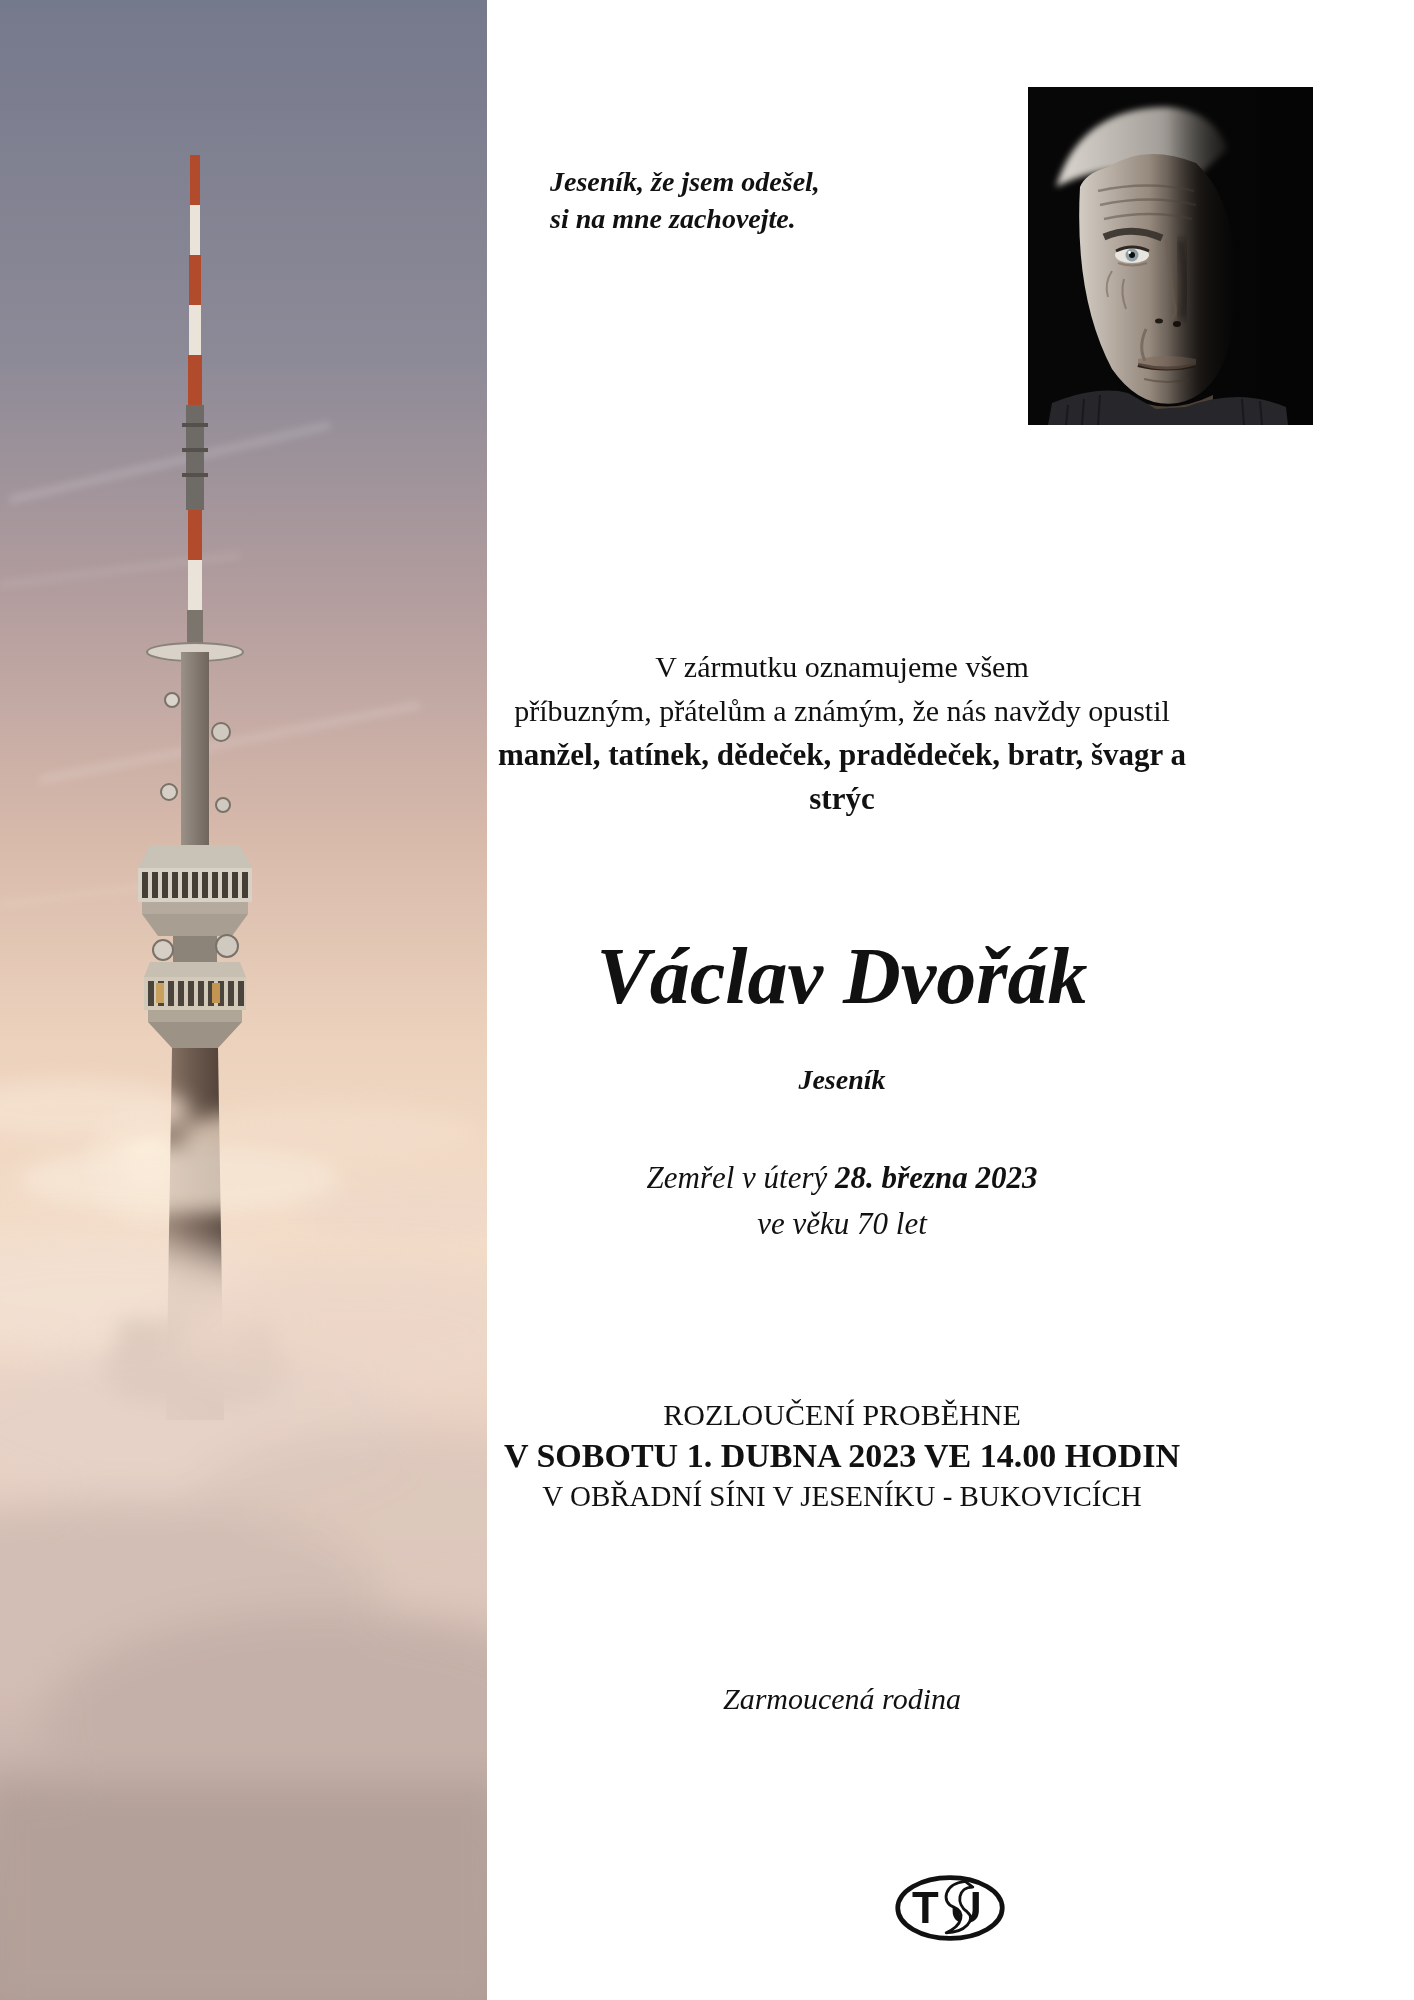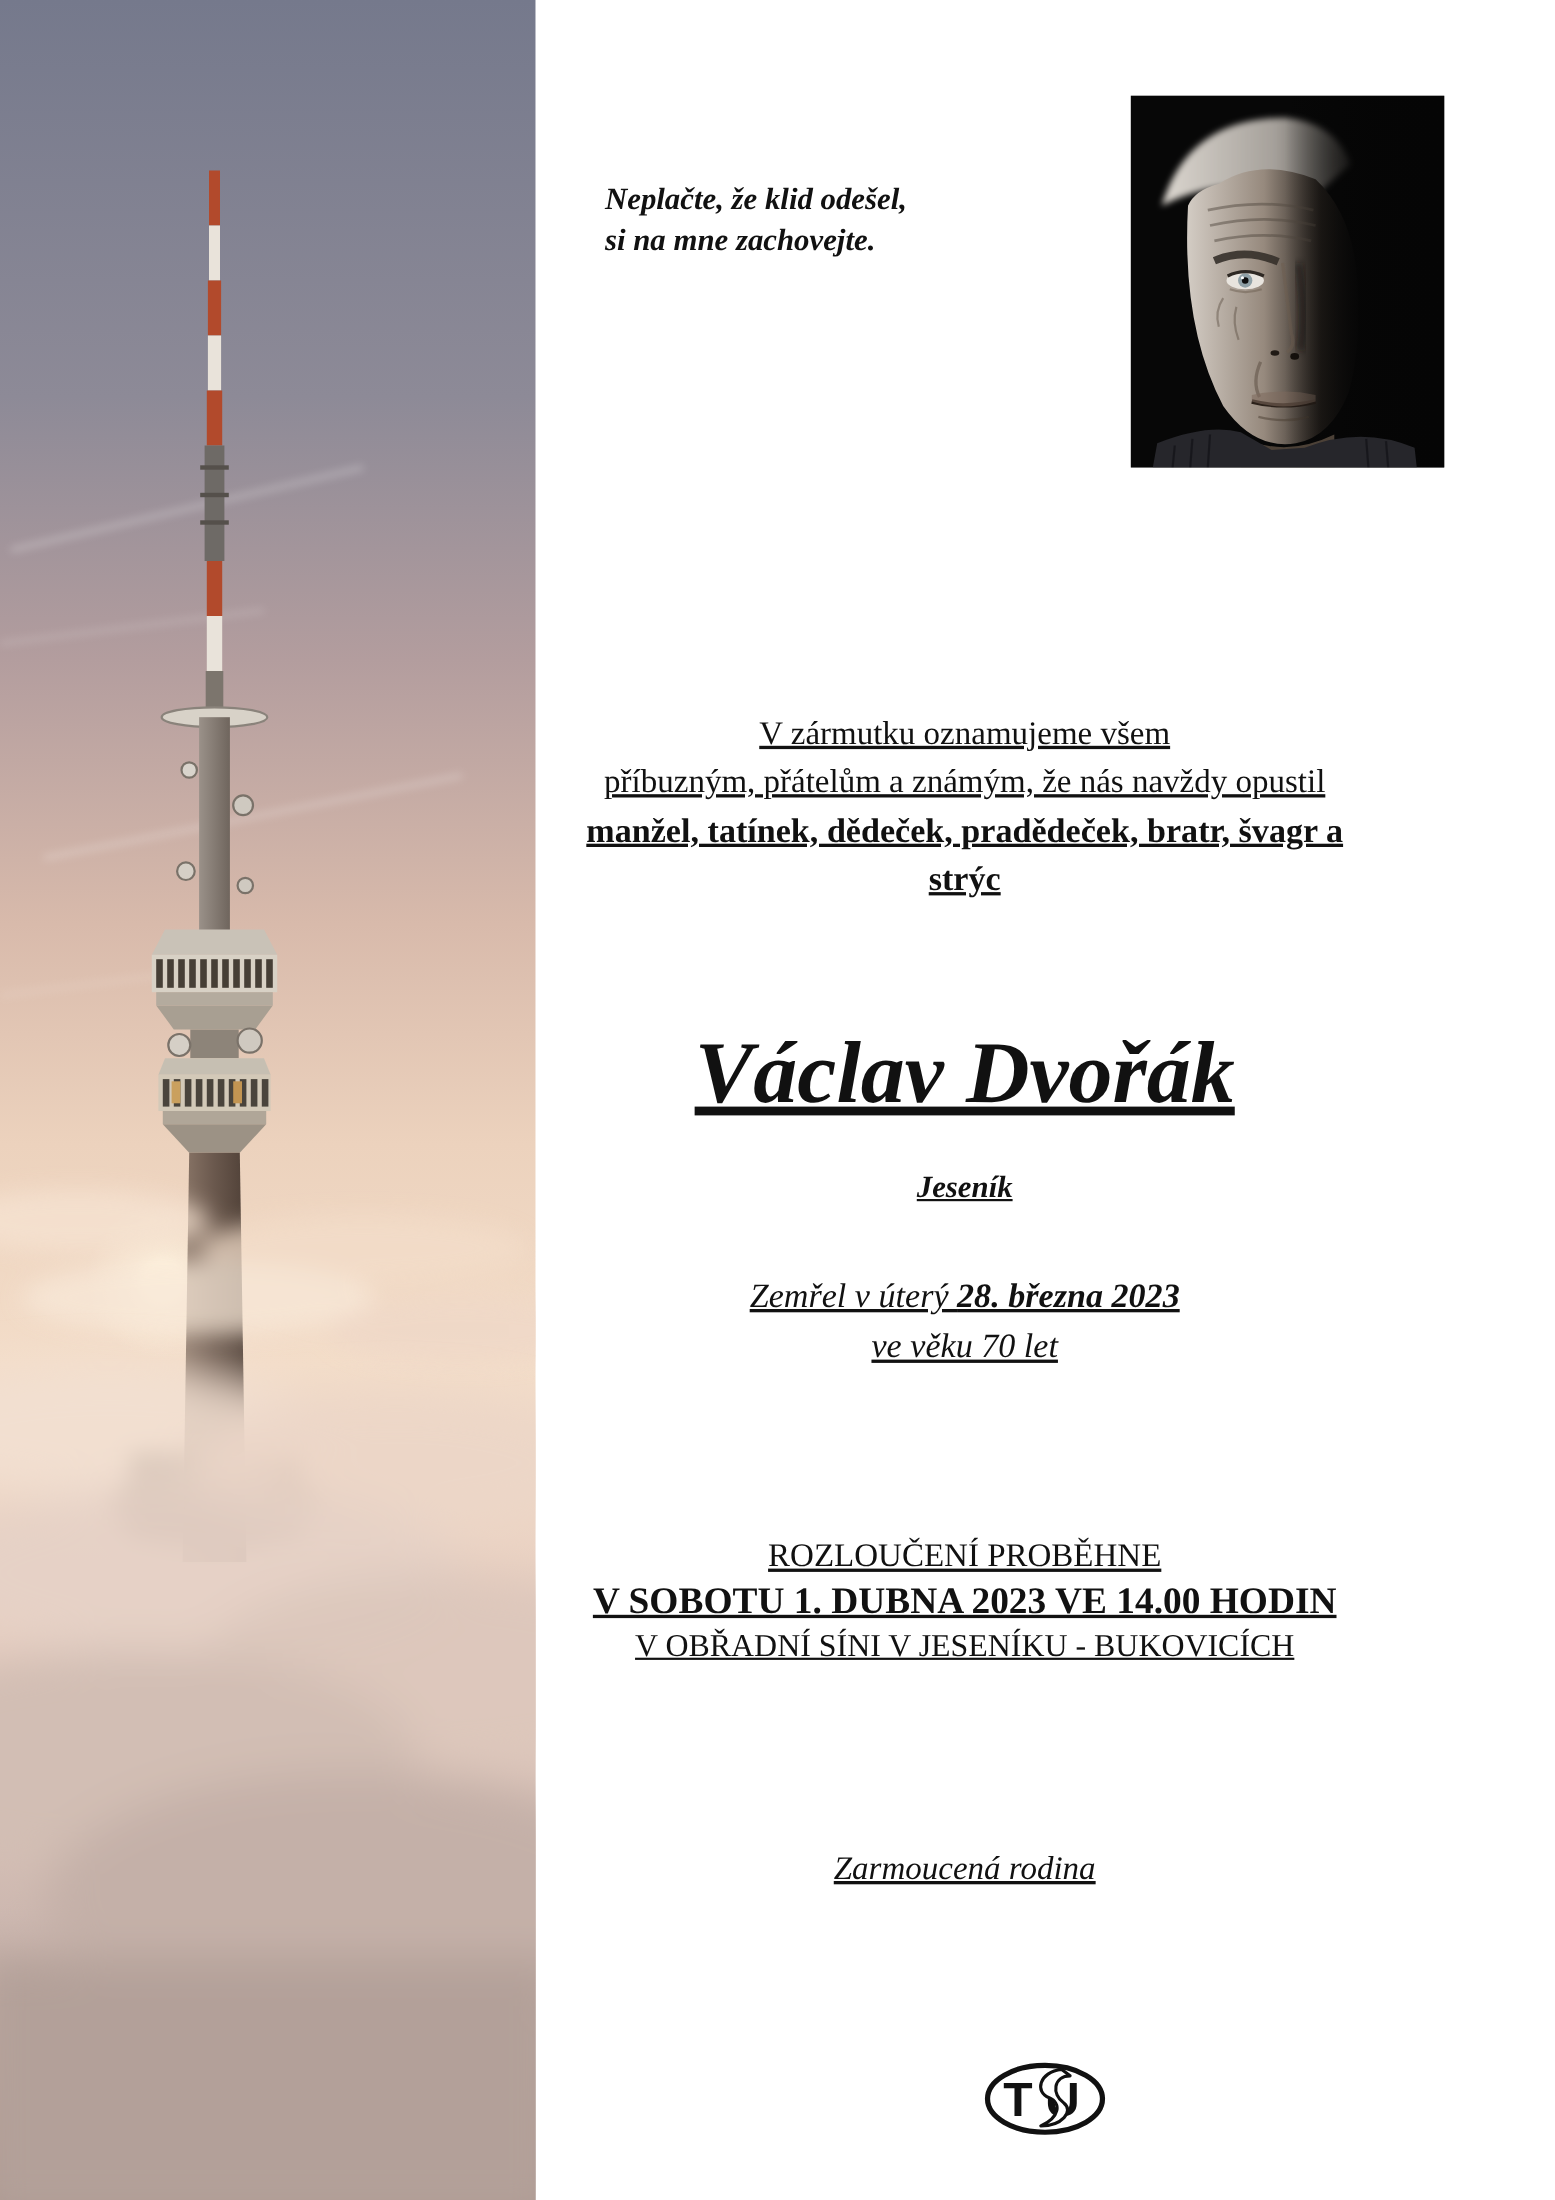--- a/index.html
+++ b/index.html
@@ -16,21 +16,21 @@
     position:absolute;left:0;top:0;width:487px;height:2000px;overflow:hidden;
   }
   .tower-photo svg{display:block;width:487px;height:2000px;}
   
   .portrait-photo{
     position:absolute;left:1028px;top:87px;width:285px;height:338px;overflow:hidden;
     background:#070707;
   }
   .portrait-photo svg{display:block;width:285px;height:338px;}
   
-  .center{position:absolute;left:500px;width:754px;text-align:center;text-decoration:underline;}
+  .center{position:absolute;left:465px;width:754px;text-align:center;}
   .verse{
     position:absolute;left:550px;top:163px;
     font-style:italic;font-weight:bold;
     font-size:28px;line-height:37px;
     text-align:left;white-space:nowrap;
   }
   .announcement{top:645px;font-size:30px;line-height:44px;}
   .announcement .bold-line{font-weight:bold;font-size:31px;}
   .honorific{top:866px;font-size:29px;font-style:italic;}
   .deceased-name{top:928px;font-size:80px;font-weight:bold;font-style:italic;line-height:1.2;}
@@ -262,21 +262,21 @@
         <path d="M40,318 L38,338"></path>
           <path d="M56,312 L54,338"></path>
           <path d="M72,308 L70,338"></path>
         <path d="M214,312 L216,338"></path>
           <path d="M232,314 L234,338"></path>
       </g>
     </svg>
   </div>
 
   <div class="verse">
-    <div>Neplačte, že klid odešel,</div>
+    <div>Jeseník, že jsem odešel,</div>
     <div>si na mne zachovejte.</div>
   </div>
 
   <div class="center announcement">
     <div>V zármutku oznamujeme všem</div>
     <div>příbuzným, přátelům a známým, že nás navždy opustil</div>
     <div class="bold-line">manžel, tatínek, dědeček, pradědeček, bratr, švagr a strýc</div>
   </div>
 
   <div class="center deceased-name">Václav Dvořák</div>

